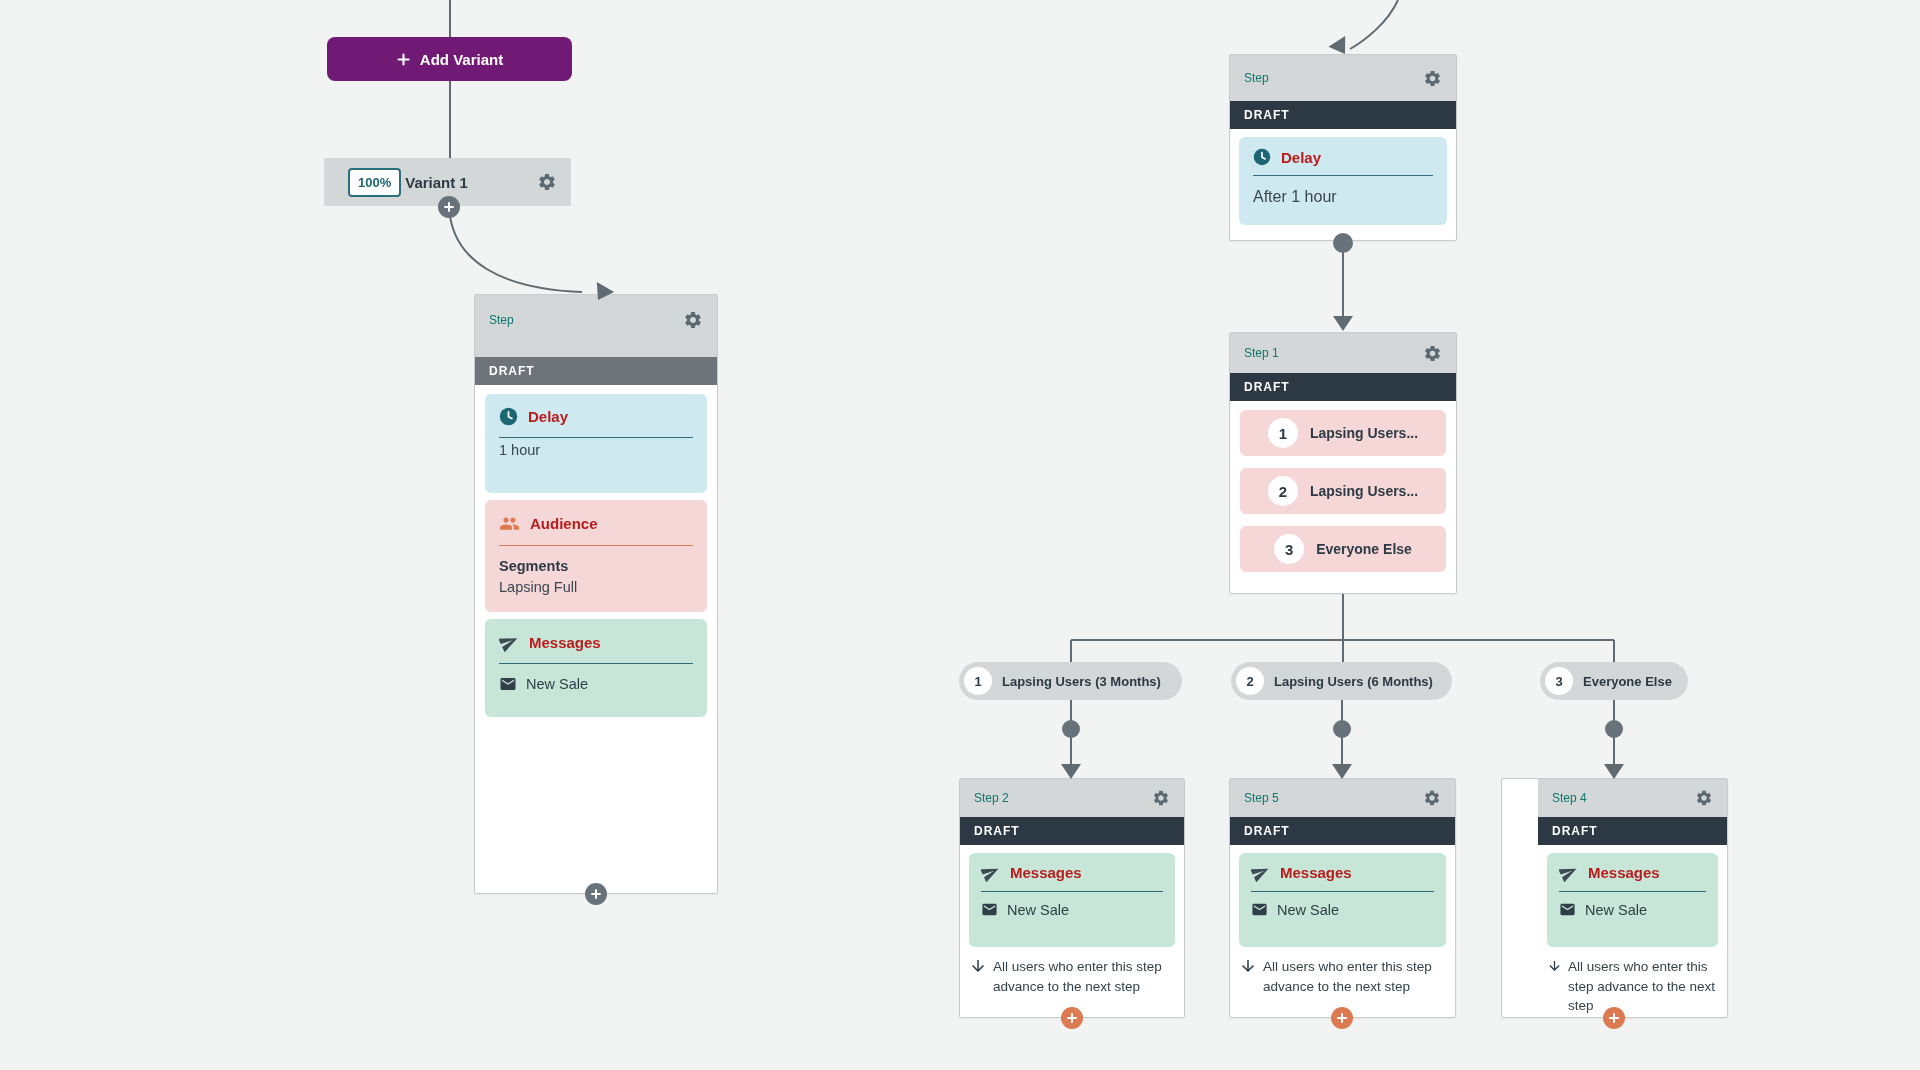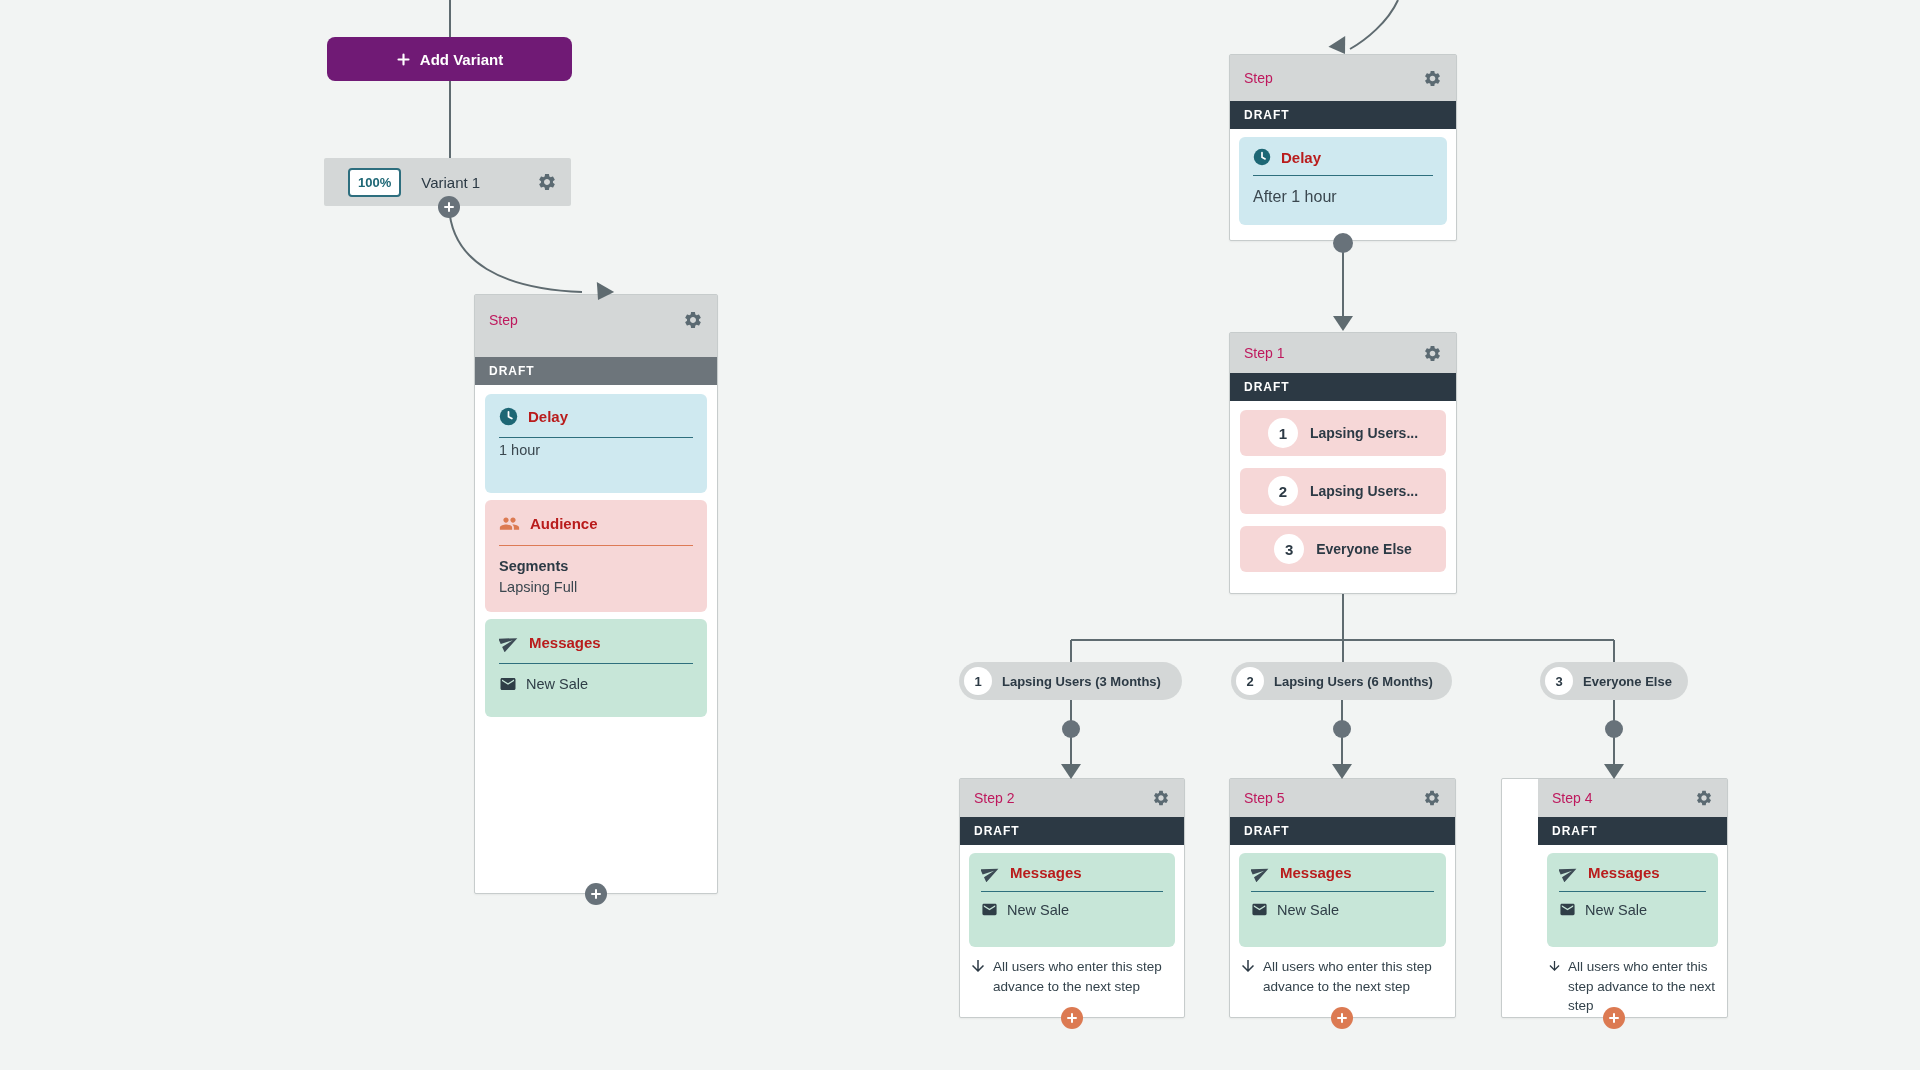--- a/index.html
+++ b/index.html
@@ -6,36 +6,36 @@
   .canvas{position:relative;width:1920px;height:1070px;background:#f2f4f3;overflow:hidden;
           font-family:"Liberation Sans",sans-serif;color:#2c3a45;}
   svg.layer{position:absolute;left:0;top:0;z-index:0;}
   svg.layer.markers{z-index:3;pointer-events:none;}
 
   
   .card{position:absolute;background:#fff;border:1px solid #c7cccc;box-sizing:border-box;
         box-shadow:0 1px 2px rgba(0,0,0,.05);z-index:1;border-radius:2px;}
   .card-header{background:#d4d7d7;display:flex;align-items:center;justify-content:space-between;
                padding:0 14px;box-sizing:border-box;}
-  .card-title{font-size:14px;color:#be185d;}
+  .card-title{font-size:12px;color:#0f766e;}
   .draft-bar{height:28px;display:flex;align-items:center;padding:0 14px;font-size:12px;
              font-weight:bold;color:#fff;letter-spacing:1px;box-sizing:border-box;}
   .draft-dark{background:#2c3944;}
   .draft-gray{background:#6d757b;}
 
   
   .add-variant{position:absolute;left:327px;top:37px;width:245px;height:44px;background:#701a75;
                border-radius:8px;display:flex;align-items:center;justify-content:center;gap:9px;
                color:#fff;font-weight:bold;font-size:15px;z-index:1;cursor:pointer;}
   .variant-bar{position:absolute;left:324px;top:158px;width:247px;height:48px;background:#d4d7d7;
                display:flex;align-items:center;padding:0 14px 0 24px;box-sizing:border-box;z-index:1;
                border-radius:2px;}
   .pct-badge{background:#fff;border:2px solid #2d6e7e;border-radius:4px;color:#1d6775;
              font-weight:bold;font-size:13px;padding:5px 8px;}
-  .variant-label{font-weight:normal;font-size:15px;margin-left:20px;flex:1;}
+  .variant-label{font-weight:bold;font-size:15px;margin-left:4px;flex:1;}
 
   
   .left-card{left:474px;top:294px;width:244px;height:600px;}
   .left-card .card-header{height:50px;background:#d4d7d7;}
   .left-head-wrap{background:#d4d7d7;padding-bottom:12px;}
   .type-select{height:40px;background:#fff;border:1px solid #c3c8c8;border-radius:4px;
                margin:0 12px;display:flex;align-items:center;box-sizing:border-box;cursor:pointer;}
   .type-select .val{flex:1;padding-left:12px;font-size:15px;color:#2c3a45;}
   .select-sep{width:1px;height:22px;background:#c3c8c8;}
   .select-chev{width:36px;display:flex;align-items:center;justify-content:center;}

